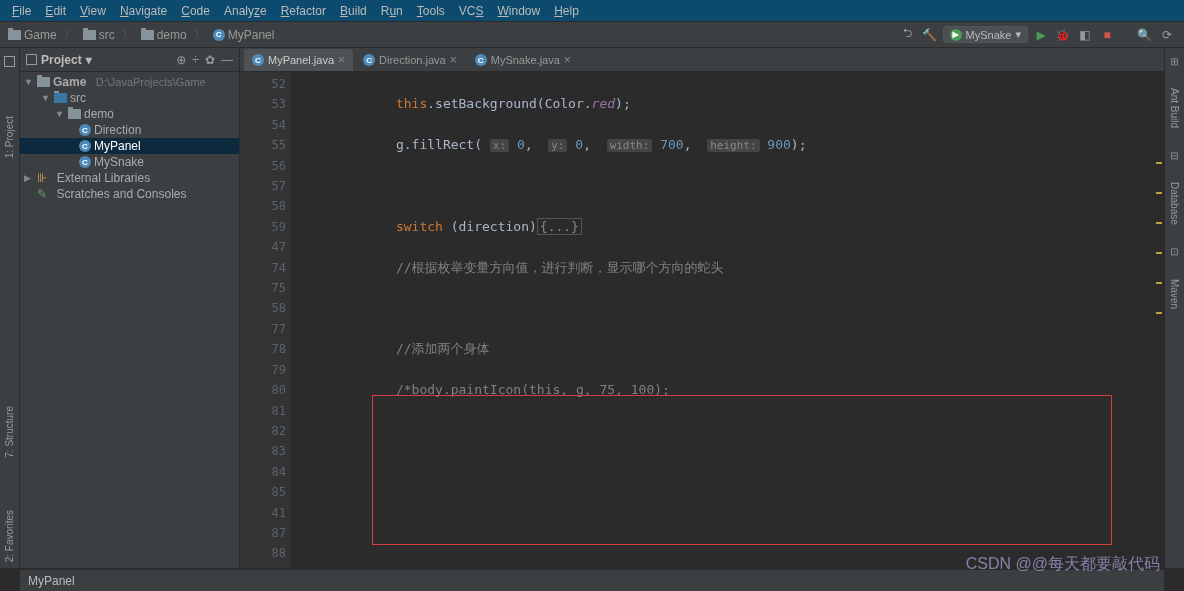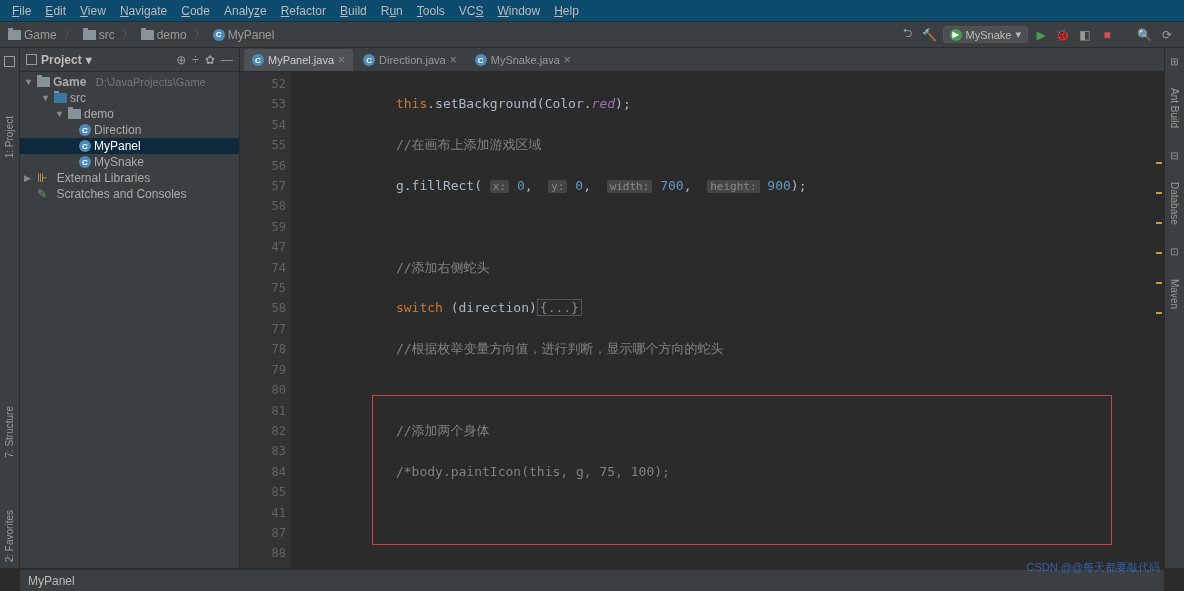--- a/index.html
+++ b/index.html
@@ -46,21 +46,21 @@
 .kw { color: #cc7832; }
 .fld { color: #9876aa; font-style: italic; }
 .cmt { color: #808080; }
 .id { color: #a9b7c6; }
 .num { color: #6897bb; }
 .hint { background: #454545; color: #888; border-radius: 2px; padding: 0 3px; font-size: 11px; }
 .foldbox { border: 1px solid #555; padding: 0 2px; color: #888; }
 .redbox { position: absolute; border: 1px solid #d04040; pointer-events: none; }
 .right-gutter { width: 20px; background: #3c3f41; border-left: 1px solid #2b2b2b; display: flex; flex-direction: column; align-items: center; padding-top: 4px; gap: 12px; font-size: 10px; }
 .status-bar { position: absolute; bottom: 0; left: 20px; right: 20px; height: 22px; background: #3c3f41; border-top: 1px solid #2b2b2b; display: flex; align-items: center; padding: 0 8px; }
-.watermark { position: absolute; right: 24px; bottom: 16px; color: #3b82f6; font-size: 11px; opacity: .6; text-align: center; }
+.watermark { position: absolute; right: 24px; bottom: 16px; color: #c4b5fd; font-size: 16px; opacity: .6; text-align: center; }
 .right-strip { position:absolute; right:2px; top:50px; width:8px; height:300px;}
 .right-mark { position:absolute; right:0; width:6px; height:2px; background:#baa345;}
 </style>
 </head>
 <body>
 
 <div class="menubar">
   <span><u>F</u>ile</span>
   <span><u>E</u>dit</span>
   <span><u>V</u>iew</span>
@@ -209,24 +209,22 @@
           <div>83</div>
           <div>84</div>
           <div>85</div>
           <div>41</div>
           <div>87</div>
           <div>88</div>
           <div>89</div>
       </div>
       <div class="code">
 <div class="line">            <span class="kw">this</span><span class="id">.setBackground(Color.</span><span class="fld">red</span><span class="id">);</span></div>
-<div class="line">            <span class="cmt">//在画布上添加游戏区域</span></div>
 <div class="line">            <span class="id">g.fillRect( </span><span class="hint">x:</span> <span class="num">0</span><span class="id">,  </span><span class="hint">y:</span> <span class="num">0</span><span class="id">,  </span><span class="hint">width:</span> <span class="num">700</span><span class="id">,  </span><span class="hint">height:</span> <span class="num">900</span><span class="id">);</span></div>
 <div class="line"></div>
-<div class="line">            <span class="cmt">//添加右侧蛇头</span></div>
 <div class="line">            <span class="kw">switch</span><span class="id"> (direction)</span><span class="foldbox">{...}</span></div>
 <div class="line">            <span class="cmt">//根据枚举变量方向值，进行判断，显示哪个方向的蛇头</span></div>
 <div class="line"></div>
 <div class="line">            <span class="cmt">//添加两个身体</span></div>
 <div class="line">            <span class="cmt">/*body.paintIcon(this, g, 75, 100);</span></div>
 
 
 
 
 

